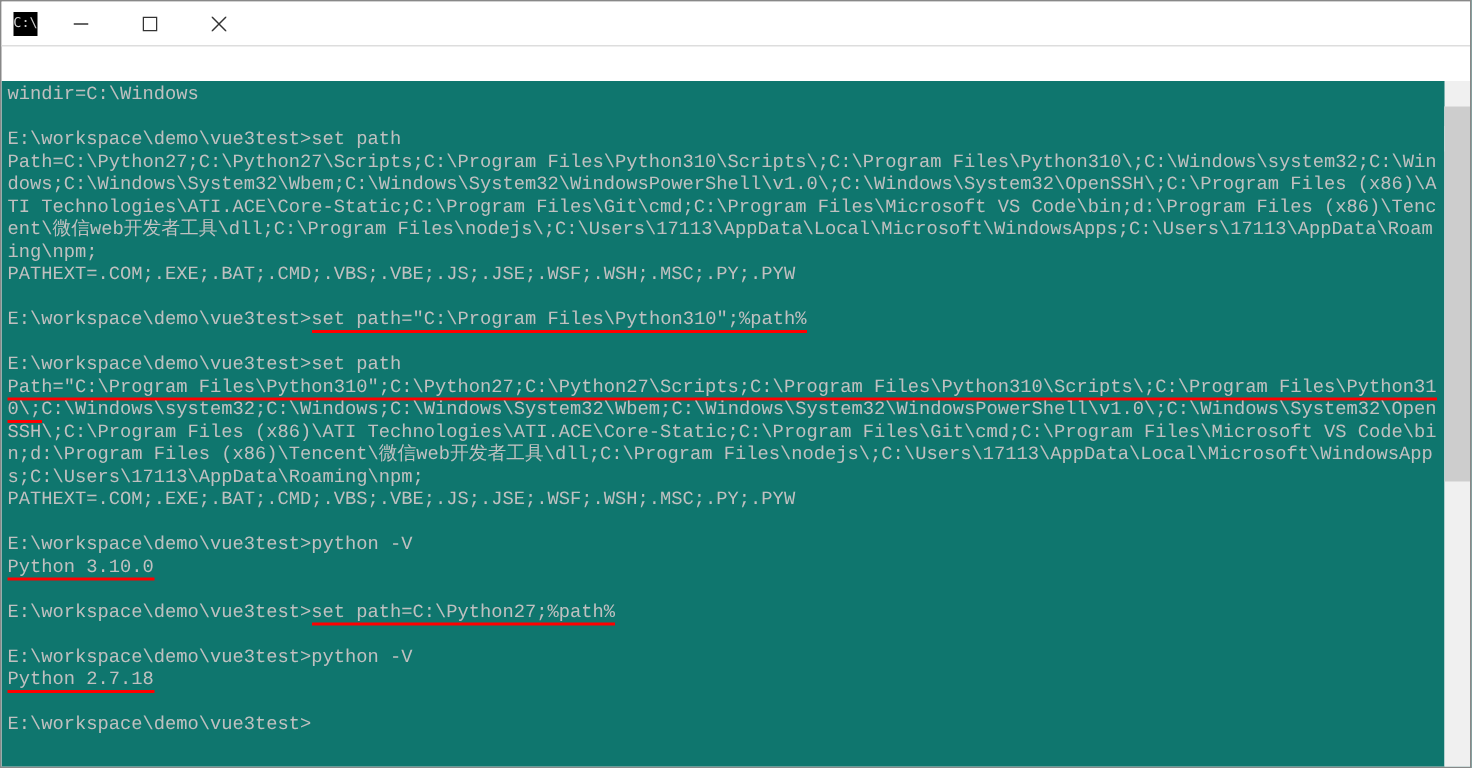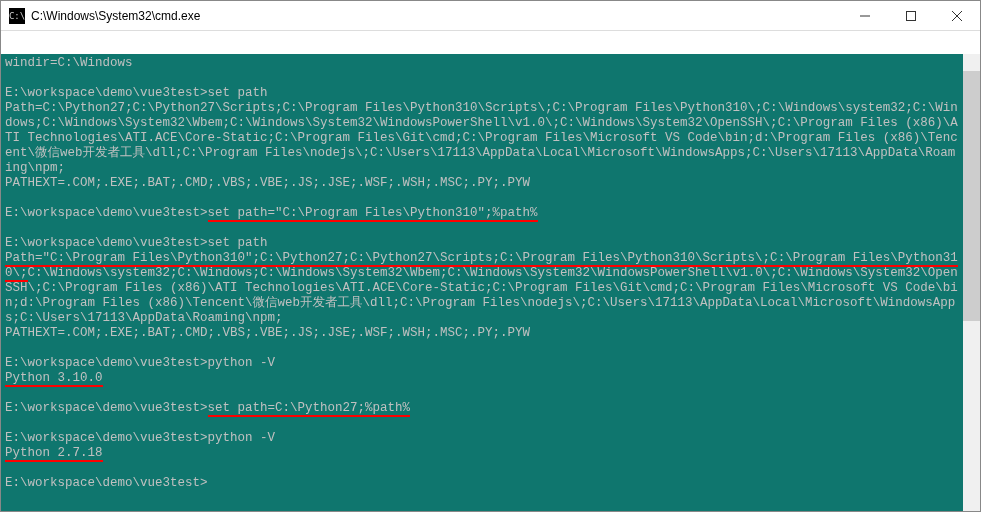--- a/index.html
+++ b/index.html
@@ -109,21 +109,20 @@
     top: 2px;
     bottom: 2px;
   }
   .line { min-height: 15px; }
 </style>
 </head>
 <body>
 
 <div class="titlebar">
   <span class="icon">C:\</span>
-  <span class="title">C:\Windows\System32\cmd.exe</span>
   <div class="winbtns">
     <div class="winbtn">
       <svg viewBox="0 0 10 10">
           <line x1="0" y1="5" x2="10" y2="5" stroke="#333" stroke-width="1"></line>
         </svg>
     </div>
     <div class="winbtn">
       <svg viewBox="0 0 10 10">
           <rect x="0.5" y="0.5" width="9" height="9" fill="none" stroke="#333" stroke-width="1"></rect>
         </svg>

